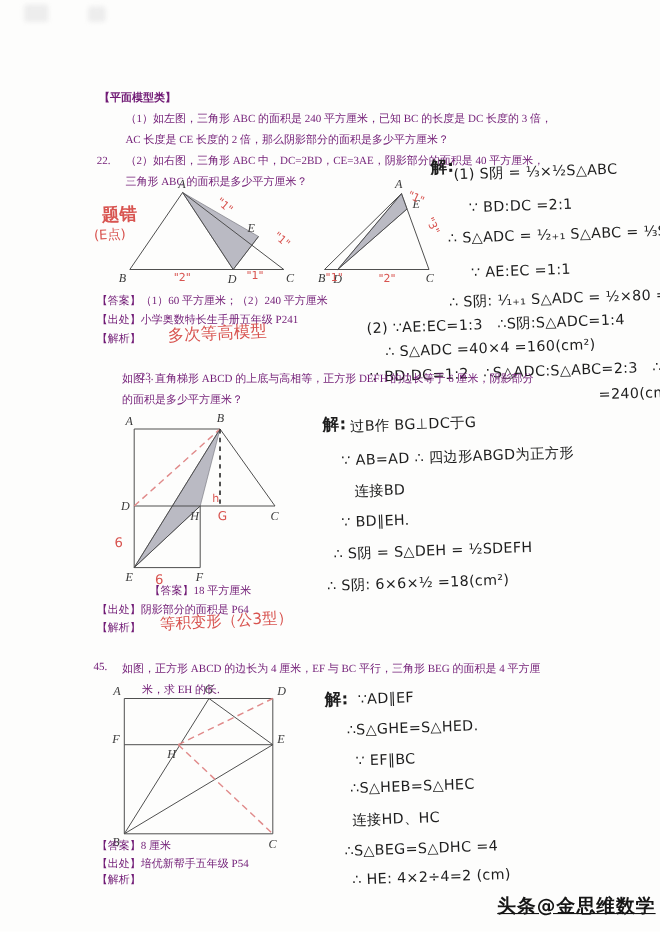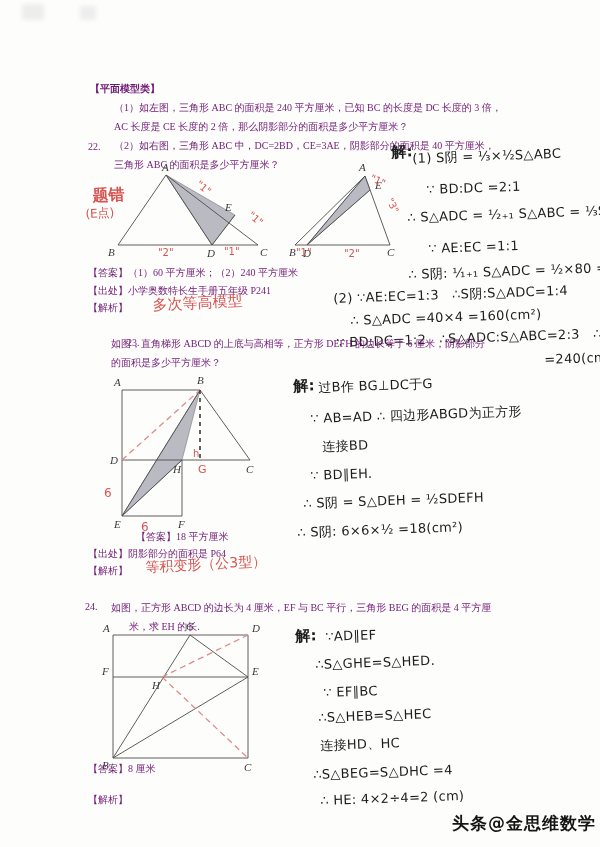--- a/index.html
+++ b/index.html
@@ -13,21 +13,21 @@
   .hand-label{font-size:15px;font-weight:bold;}
   .red-ann{font-family:"DejaVu Sans",sans-serif;font-size:10px;color:#d85450;white-space:nowrap;}
   .red-note{font-family:"DejaVu Sans",sans-serif;color:#d85450;white-space:nowrap;
             transform:rotate(-3deg);transform-origin:left top;}
   .fig-label{font-family:"Liberation Serif",serif;font-style:italic;font-size:11px;fill:#3a3a3a;}
   .fig-line{stroke:#4d4d4d;stroke-width:0.9;fill:none;}
   .shade{fill:#b3b3bd;stroke:#6a6a72;stroke-width:0.6;opacity:.9;}
   .dash-red{stroke:#e08a8a;stroke-width:1.3;stroke-dasharray:6 4;fill:none;}
   .dash-black{stroke:#3a3a3a;stroke-width:1.6;stroke-dasharray:4 4;fill:none;}
   .watermark{font-family:"DejaVu Sans",sans-serif;font-weight:bold;font-size:17px;color:#161616;
-             letter-spacing:1px;}
+             letter-spacing:1px;text-decoration:underline;}
   .bleed{background:#ededed;filter:blur(2px);border-radius:3px;}
 </style>
 </head>
 <body>
 
 <div id="page">
 
   <div class="abs bleed" style="left:22px;top:4px;width:22px;height:16px;"></div>
   <div class="abs bleed" style="left:80px;top:6px;width:16px;height:14px;"></div>
 
@@ -125,21 +125,21 @@
   <div class="abs hand" style="left:322px;top:438px;">连接BD</div>
   <div class="abs hand" style="left:310px;top:468px;">∵ BD∥EH.</div>
   <div class="abs hand" style="left:303px;top:495px;">∴ S阴 = S△DEH = ½SDEFH</div>
   <div class="abs hand" style="left:297px;top:524px;">∴ S阴: 6×6×½ =18(cm²)</div>
 
   <div class="abs print" style="left:88px;top:530px;margin-left:48px;">【答案】18 平方厘米</div>
   <div class="abs print" style="left:88px;top:547px;">【出处】阴影部分的面积是 P64</div>
   <div class="abs print" style="left:88px;top:564px;">【解析】</div>
   <div class="abs red-note" style="left:145px;top:559px;font-size:14px;">等积变形（公3型）</div>
 
-  <div class="abs print" style="left:85px;top:601px;">24.</div>
+  <div class="abs print" style="left:85px;top:601px;">45.</div>
   <div class="abs print" style="left:111px;top:601px;">如图，正方形 ABCD 的边长为 4 厘米，EF 与 BC 平行，三角形 BEG 的面积是 4 平方厘</div>
   <div class="abs print" style="left:129px;top:620px;">米，求 EH 的长.</div>
 
   <svg class="abs" style="left:98px;top:621px;" width="165" height="155" viewBox="0 0 165 155">
     <polygon class="fig-line" points="15,14 150,14 150,137 15,137"></polygon>
     <line class="fig-line" x1="15" y1="56" x2="150" y2="56"></line>
     <line class="fig-line" x1="15" y1="137" x2="92" y2="14"></line>
     <line class="fig-line" x1="92" y1="14" x2="150" y2="56"></line>
     <line class="fig-line" x1="15" y1="137" x2="150" y2="56"></line>
     <line class="dash-red" x1="64" y1="56" x2="150" y2="14"></line>
@@ -157,17 +157,18 @@
   <div class="abs hand hand-label" style="left:295px;top:627px;">解:</div>
   <div class="abs hand" style="left:325px;top:629px;">∵AD∥EF</div>
   <div class="abs hand" style="left:315px;top:657px;">∴S△GHE=S△HED.</div>
   <div class="abs hand" style="left:323px;top:685px;">∵ EF∥BC</div>
   <div class="abs hand" style="left:318px;top:710px;">∴S△HEB=S△HEC</div>
   <div class="abs hand" style="left:320px;top:737px;">连接HD、HC</div>
   <div class="abs hand" style="left:313px;top:767px;">∴S△BEG=S△DHC =4</div>
   <div class="abs hand" style="left:320px;top:793px;">∴ HE: 4×2÷4=2 (cm)</div>
 
   <div class="abs print" style="left:88px;top:762px;">【答案】8 厘米</div>
+  <div class="abs print" style="left:88px;top:778px;">【出处】培优新帮手五年级 P54</div>
   <div class="abs print" style="left:88px;top:793px;">【解析】</div>
 
   <div class="abs watermark" style="left:452px;top:812px;">头条@金思维数学</div>
 
 </div>
 
 </body></html>

